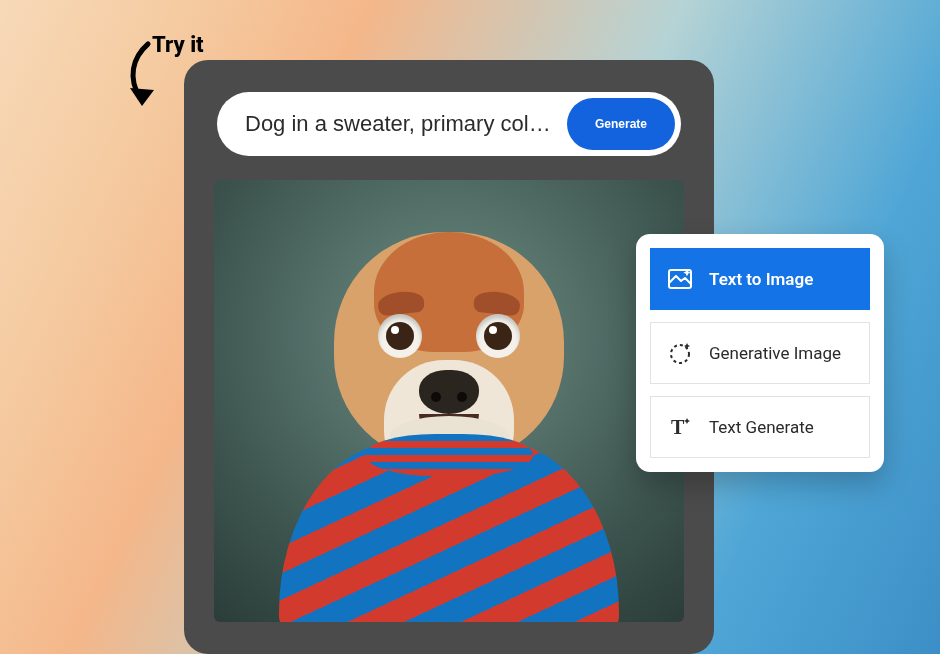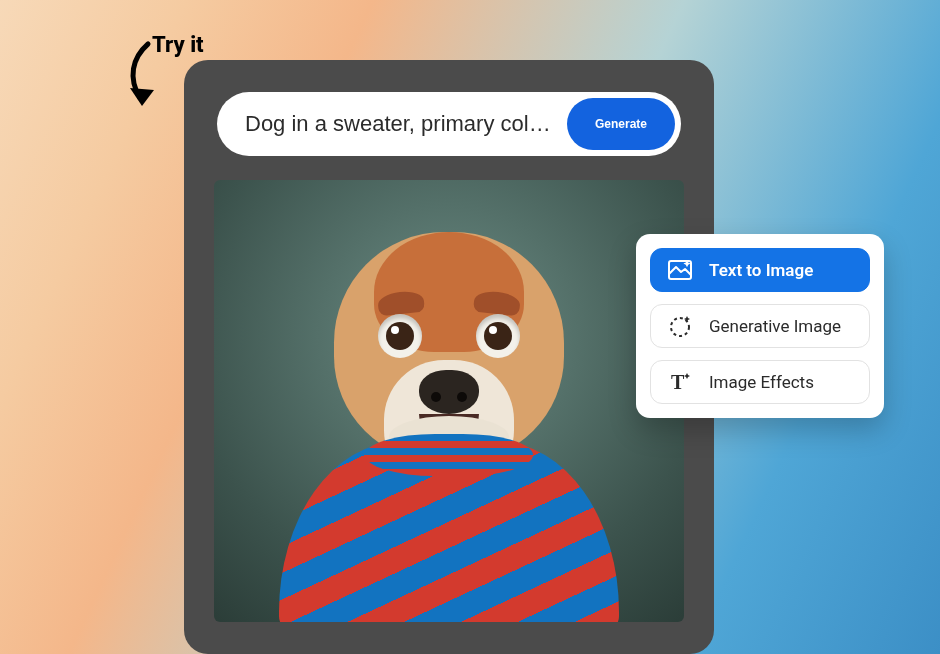--- a/index.html
+++ b/index.html
@@ -180,22 +180,22 @@
       width: 248px;
       background: #fff;
       border-radius: 14px;
       box-shadow: 0 12px 28px rgba(0,0,0,0.22);
       padding: 14px;
       display: flex;
       flex-direction: column;
       gap: 12px;
     }
     .option {
-      height: 44px;
-      border-radius: 12px;
+      height: 62px;
+      border-radius: 0;
       display: flex;
       align-items: center;
       gap: 16px;
       padding: 0 16px;
       font-size: 17px;
       cursor: pointer;
       border: 1px solid #e2e2e2;
       background: #fff;
       color: #2b2b2b;
       text-align: center;
@@ -281,16 +281,16 @@
     <span>Generative Image</span>
   </div>
 
   <div class="option">
     <span class="option-icon">
       <svg width="26" height="26" viewBox="0 0 26 26">
         <text x="4" y="20" font-family="Georgia, serif" font-weight="700" font-size="20" fill="#2b2b2b">T</text>
         <path d="M20 4 l1 2 2 1 -2 1 -1 2 -1 -2 -2 -1 2 -1z" fill="#2b2b2b"></path>
       </svg>
     </span>
-    <span>Image Effects</span>
+    <span>Text Generate</span>
   </div>
 
 </div>
 
 </body></html>

